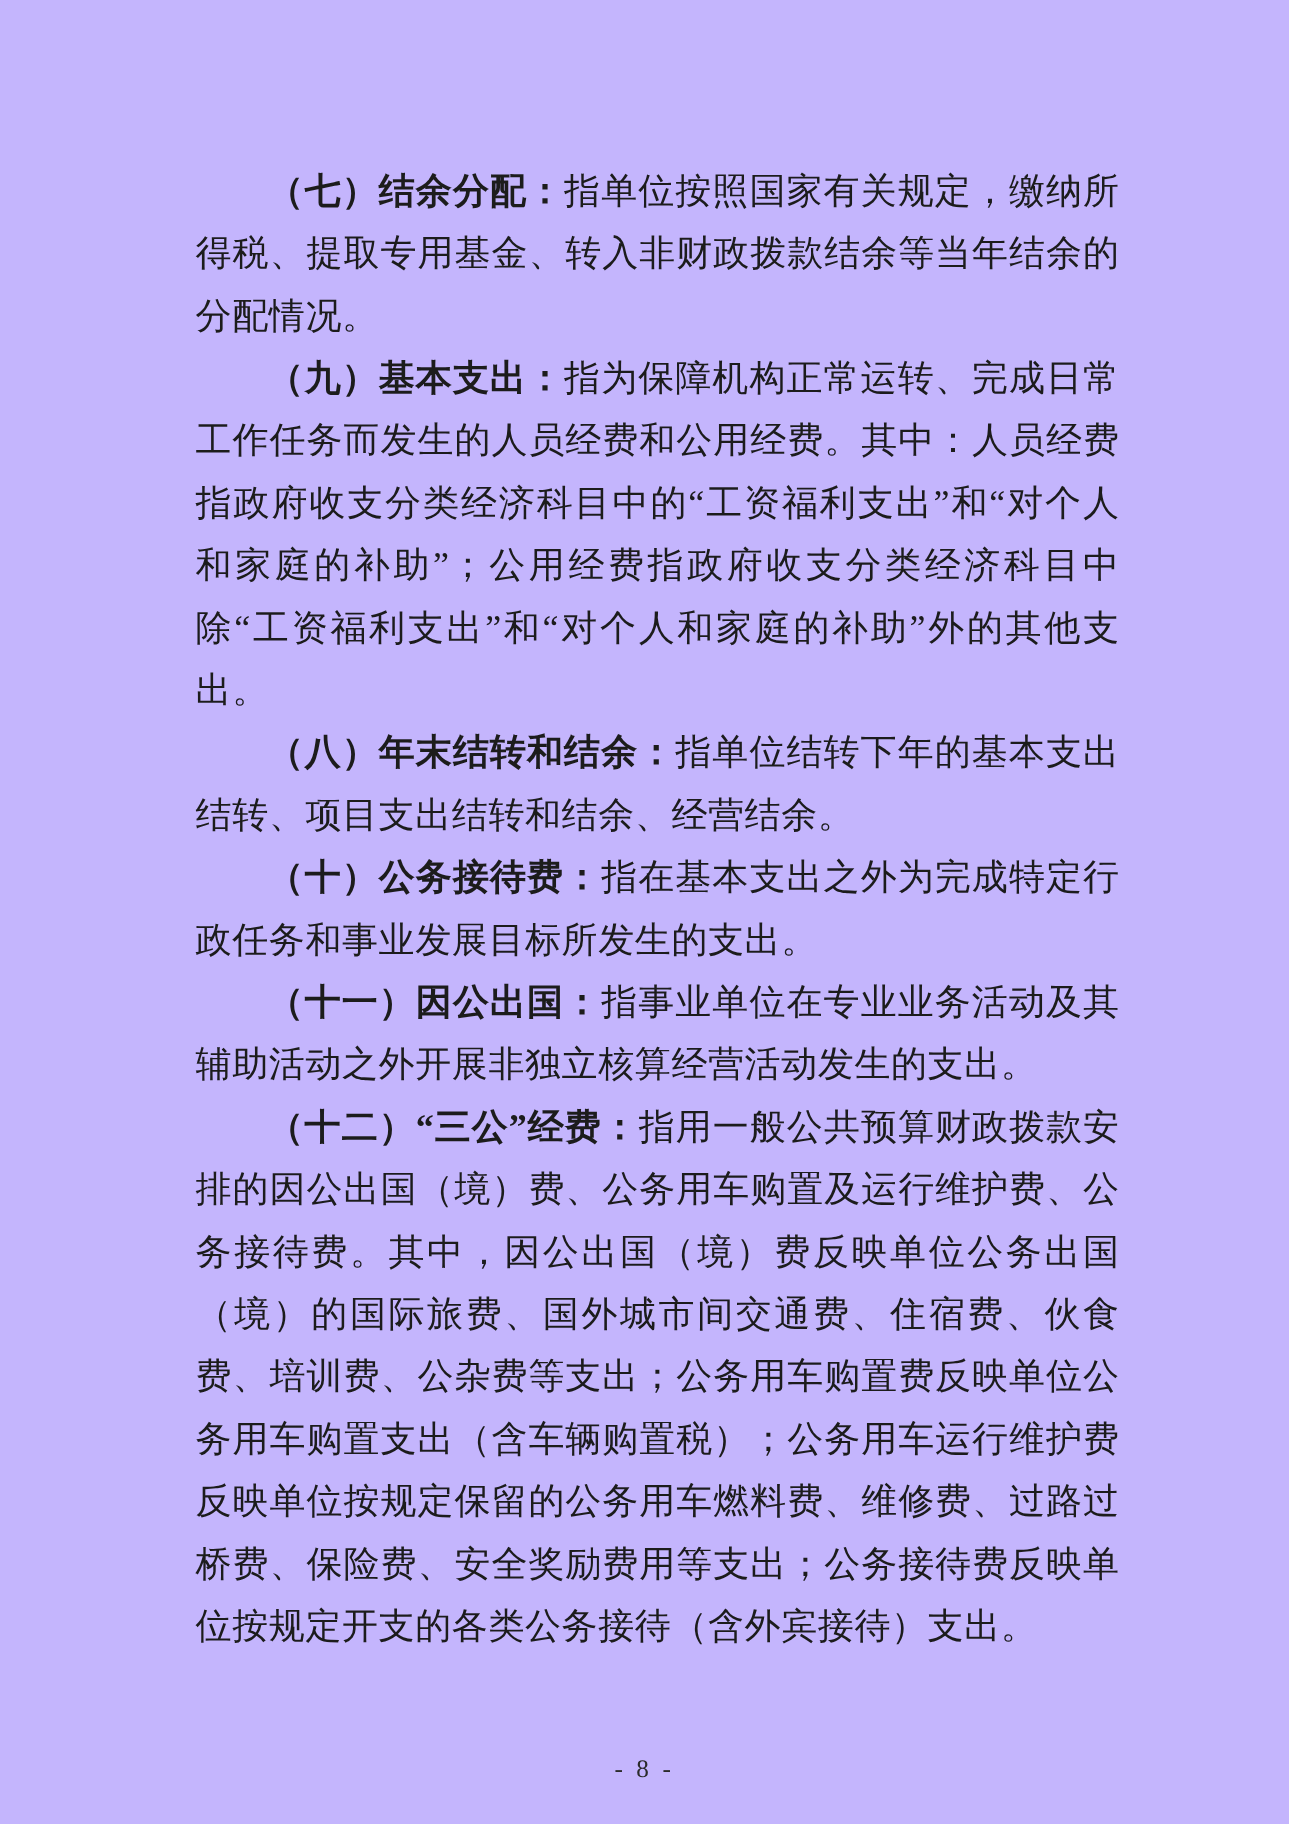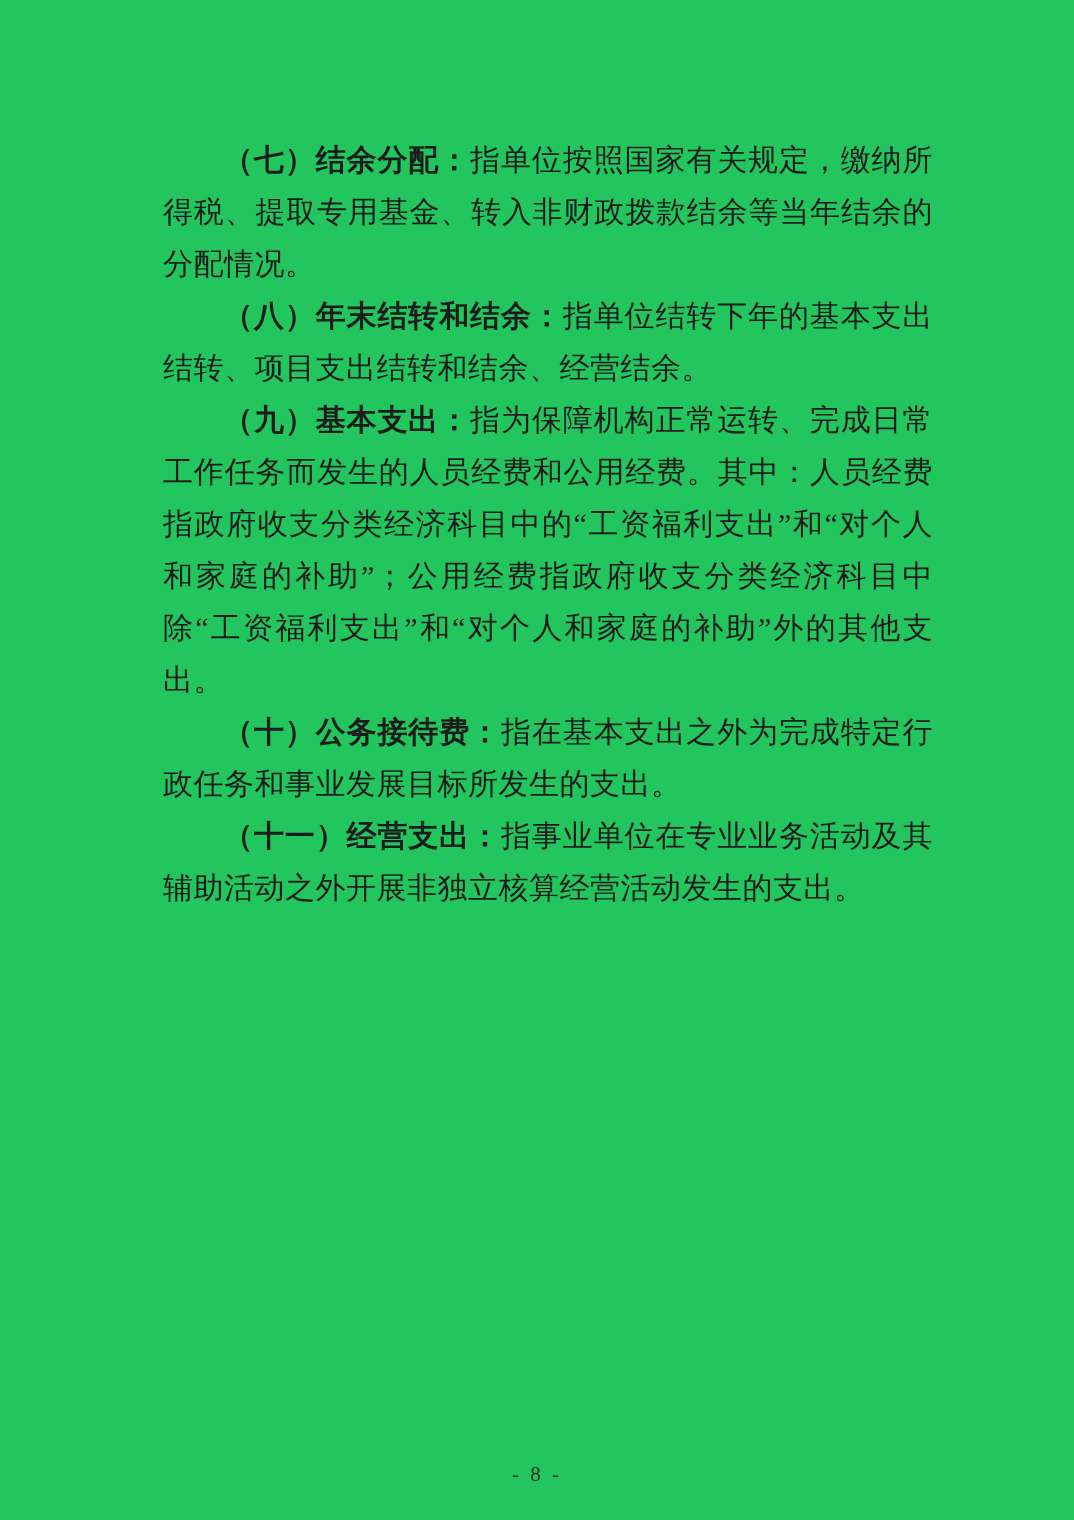--- a/index.html
+++ b/index.html
@@ -5,21 +5,21 @@
   * { margin: 0; padding: 0; box-sizing: border-box; }
   html, body {
     width: 1074px;
     background: #ffffff;
     font-family: "Liberation Serif", "DejaVu Serif", serif;
   }
   .page {
     position: relative;
     width: 1074px;
     height: 1520px;
-    background: #22c55e;
+    background: #c4b5fd;
     overflow: hidden;
   }
   .content {
     position: absolute;
     left: 163px;
     top: 134px;
     width: 770px;
     font-size: 30px;
     line-height: 52px;
     color: #1c1c1c;
@@ -43,19 +43,20 @@
     color: #2b2b2b;
     letter-spacing: 3px;
   }
 </style>
 </head>
 <body>
 
 <div class="page">
   <div class="content">
     <p class="para"><span class="lead">（七）结余分配：</span><span class="body-text">指单位按照国家有关规定，缴纳所得税、提取专用基金、转入非财政拨款结余等当年结余的分配情况。</span></p>
+    <p class="para"><span class="lead">（九）基本支出：</span><span class="body-text">指为保障机构正常运转、完成日常工作任务而发生的人员经费和公用经费。其中：人员经费指政府收支分类经济科目中的“工资福利支出”和“对个人和家庭的补助”；公用经费指政府收支分类经济科目中除“工资福利支出”和“对个人和家庭的补助”外的其他支出。</span></p>
     <p class="para"><span class="lead">（八）年末结转和结余：</span><span class="body-text">指单位结转下年的基本支出结转、项目支出结转和结余、经营结余。</span></p>
-    <p class="para"><span class="lead">（九）基本支出：</span><span class="body-text">指为保障机构正常运转、完成日常工作任务而发生的人员经费和公用经费。其中：人员经费指政府收支分类经济科目中的“工资福利支出”和“对个人和家庭的补助”；公用经费指政府收支分类经济科目中除“工资福利支出”和“对个人和家庭的补助”外的其他支出。</span></p>
     <p class="para"><span class="lead">（十）公务接待费：</span><span class="body-text">指在基本支出之外为完成特定行政任务和事业发展目标所发生的支出。</span></p>
-    <p class="para"><span class="lead">（十一）经营支出：</span><span class="body-text">指事业单位在专业业务活动及其辅助活动之外开展非独立核算经营活动发生的支出。</span></p>
+    <p class="para"><span class="lead">（十一）因公出国：</span><span class="body-text">指事业单位在专业业务活动及其辅助活动之外开展非独立核算经营活动发生的支出。</span></p>
+    <p class="para"><span class="lead">（十二）“三公”经费：</span><span class="body-text">指用一般公共预算财政拨款安排的因公出国（境）费、公务用车购置及运行维护费、公务接待费。其中，因公出国（境）费反映单位公务出国（境）的国际旅费、国外城市间交通费、住宿费、伙食费、培训费、公杂费等支出；公务用车购置费反映单位公务用车购置支出（含车辆购置税）；公务用车运行维护费反映单位按规定保留的公务用车燃料费、维修费、过路过桥费、保险费、安全奖励费用等支出；公务接待费反映单位按规定开支的各类公务接待（含外宾接待）支出。</span></p>
   </div>
   <div class="footer">- 8 -</div>
 </div>
 
 </body></html>

